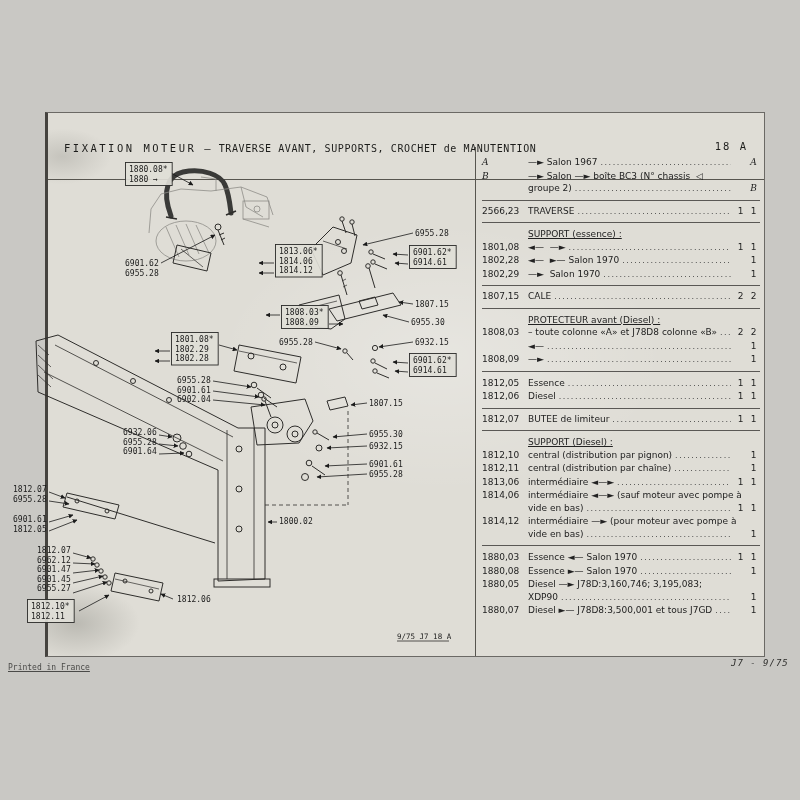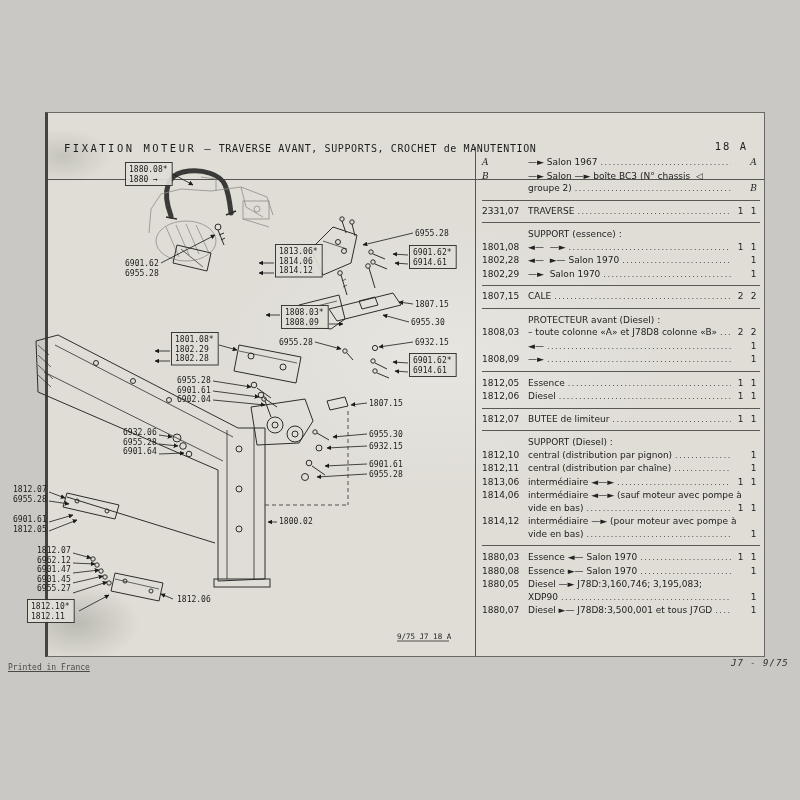--- a/index.html
+++ b/index.html
@@ -27,21 +27,21 @@
   .prow{display:flex;font-size:9px;color:#222;line-height:12.5px;}
   .pref{width:46px;flex:none;}
   .pbody{flex:1;min-width:0;}
   .pline{display:flex;align-items:baseline;}
   .ptext{white-space:pre-wrap;}
   .pdots{flex:1;min-width:8px;overflow:hidden;white-space:nowrap;margin:0 3px;
     color:#444;letter-spacing:1.5px;font-size:8px;}
   .pdots::after{content:"...................................................................................................";}
   .pqa,.pqb{width:13px;text-align:center;flex:none;}
   .rom{font-family:"DejaVu Serif",serif;font-style:italic;}
-  .phead{margin-top:1px;}
+  .phead{margin-top:1px;text-decoration:underline;}
   .printed{position:absolute;left:8px;top:663px;font-size:8px;color:#4a4a48;
     font-family:"DejaVu Sans Mono",monospace;text-decoration:underline;}
   .jref{position:absolute;left:731px;top:658px;font-size:9px;color:#2c2c2a;
     font-family:"DejaVu Sans Mono",monospace;letter-spacing:1px;font-style:italic;}
 </style>
 </head>
 <body>
 
 <div class="page">
 
@@ -355,21 +355,21 @@
               <span class="ptext">groupe 2)</span>
               <span class="pdots"></span>
               <span class="pqa"></span>
               <span class="pqb rom">B</span>
             </div>
           </div>
         </div>
       </div>
       <div class="psec">
         <div class="prow">
-          <span class="pref">2331,07</span>
+          <span class="pref">2566,23</span>
           <div class="pbody">
             <div class="pline">
               <span class="ptext">TRAVERSE</span>
               <span class="pdots"></span>
               <span class="pqa">1</span>
               <span class="pqb">1</span>
             </div>
           </div>
         </div>
       </div>

